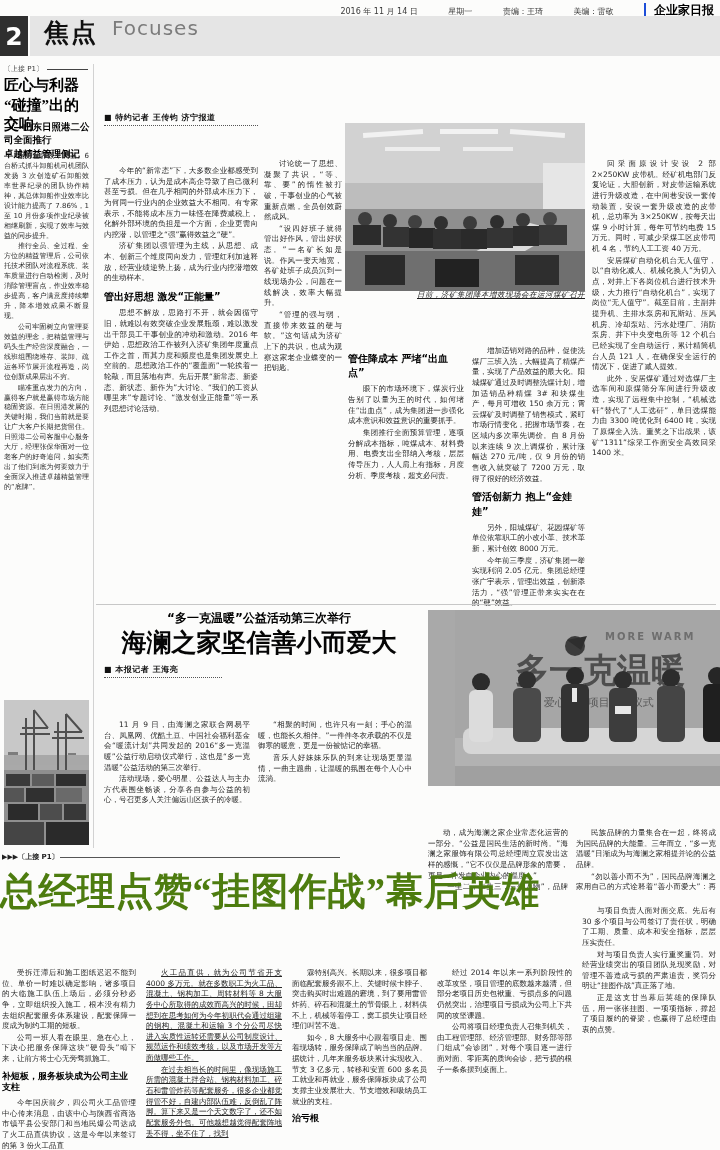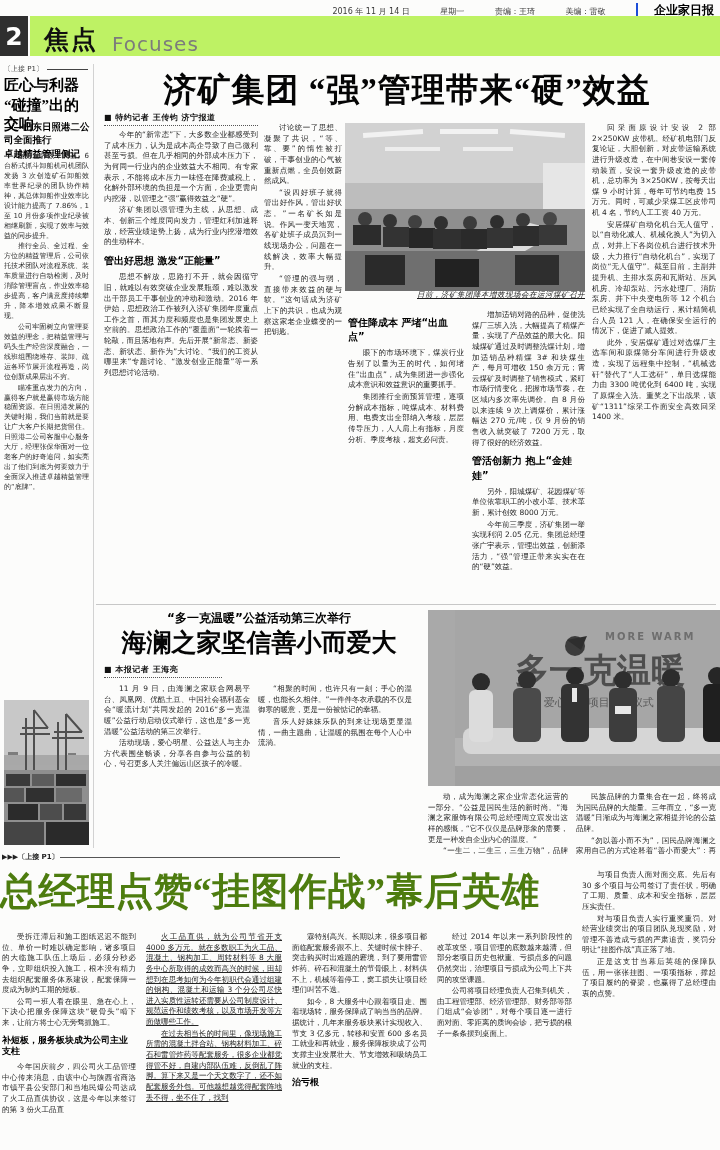--- a/index.html
+++ b/index.html
@@ -2,32 +2,32 @@
 <html><head>
 <meta charset="utf-8">
 <style>
   html,body{margin:0;padding:0;background:#ffffff;}
   .page{position:relative;width:720px;height:1150px;background:#fcfcfb;overflow:hidden;
         font-family:"DejaVu Sans","Liberation Sans",sans-serif;color:#1e1e1e;}
   
   .topline{position:absolute;top:2px;left:0;right:6px;text-align:right;font-size:8px;color:#3a3a3a;}
   .topline span{margin-left:28px;}
   .nameplate{font-family:"Liberation Serif","DejaVu Serif",serif;font-weight:bold;font-size:12px;color:#000;
-             border-left:2px solid #1d4ed8;padding-left:16px;}
+             border-left:2px solid #1d4ed8;padding-left:8px;}
   .pageno-box{position:absolute;top:16px;left:0;width:28px;height:40px;background:#2f2f2f;color:#fff;
               display:flex;align-items:center;justify-content:center;font-size:25px;font-weight:bold;}
-  .band{position:absolute;top:16px;left:30px;right:0;height:40px;background:#bef264;
-        display:flex;align-items:flex-end;padding-left:14px;box-sizing:border-box;}
+  .band{position:absolute;top:16px;left:30px;right:0;height:40px;background:#e5e5e5;
+        display:flex;align-items:flex-start;padding-left:14px;box-sizing:border-box;}
   .section-cn{font-size:25px;font-weight:bold;color:#101010;letter-spacing:2px;}
   .section-en{font-size:20px;color:#7c7c7c;margin-left:14px;letter-spacing:1px;}
   
   .col{position:absolute;overflow:hidden;text-align:justify;}
   .para{margin:0 0 1px 0;text-indent:2em;}
   .fs-left{font-size:7px;line-height:1.42;color:#2c2c2c;}
-  .fs-body{font-size:7.5px;line-height:1.42;color:#262626;}
+  .fs-body{font-size:7.5px;line-height:1.42;color:#262626;margin-top:36px;}
   .subhead{font-weight:bold;font-size:10px;color:#000;margin:6px 0 4px 0;text-indent:0;text-align:left;}
   .subhead.small{font-size:9px;line-height:1.3;}
   .byline{position:absolute;font-size:8px;font-weight:bold;color:#111;letter-spacing:0.5px;
           border-bottom:1px dotted #555;padding-bottom:2px;}
   .caption{position:absolute;font-size:7.5px;font-style:italic;color:#1c1c1c;letter-spacing:0.5px;}
   .rule-h{position:absolute;border-top:1px solid #c7c7c7;}
   .rule-v{position:absolute;border-left:1px solid #d2d2d2;}
   
   .jumpnote{position:absolute;font-size:7px;color:#333;display:flex;align-items:center;gap:4px;justify-content:space-between;}
   .jumpnote .tail{flex:1;border-top:1px solid #444;width:40px;}
@@ -107,21 +107,20 @@
         <rect x="22" y="88" width="28" height="14" fill="#303030"></rect>
         <rect x="52" y="88" width="26" height="14" fill="#6a6a6a"></rect>
       <rect x="4" y="104" width="30" height="16" fill="#2b2b2b"></rect>
         <rect x="36" y="104" width="22" height="16" fill="#4d4d4d"></rect>
         <rect x="60" y="104" width="22" height="16" fill="#383838"></rect>
       <rect x="0" y="122" width="40" height="23" fill="#454545"></rect>
         <rect x="42" y="122" width="43" height="23" fill="#2a2a2a"></rect>
     </svg>
   </div>
 
-  <div class="main-headline">济矿集团 “强”管理带来“硬”效益</div>
   <div class="byline" style="left:104px;top:112px;width:154px;">■ 特约记者 王传钧 济宁报道</div>
 
   <div class="photo" style="left:345px;top:123px;width:240px;height:168px;">
     <svg width="240" height="168" viewBox="0 0 240 168">
       <rect width="240" height="168" fill="#aFAFAF"></rect>
       <rect x="0" y="0" width="240" height="66" fill="#d2d2d2"></rect>
       <rect x="18" y="8" width="60" height="5" fill="#f2f2f2" transform="rotate(-4 48 10)"></rect>
       <rect x="95" y="6" width="58" height="5" fill="#f2f2f2"></rect>
       <rect x="165" y="8" width="55" height="5" fill="#f2f2f2" transform="rotate(4 192 10)"></rect>
       <rect x="40" y="24" width="55" height="4" fill="#ededed"></rect>

